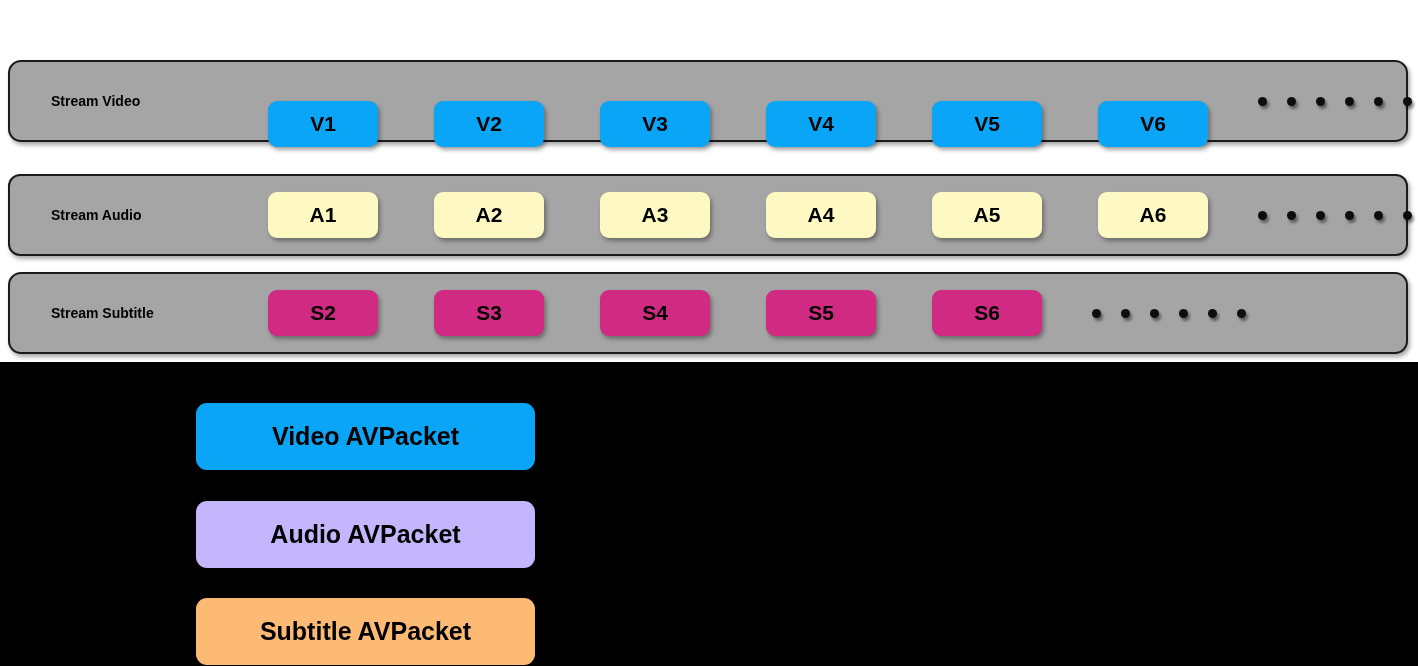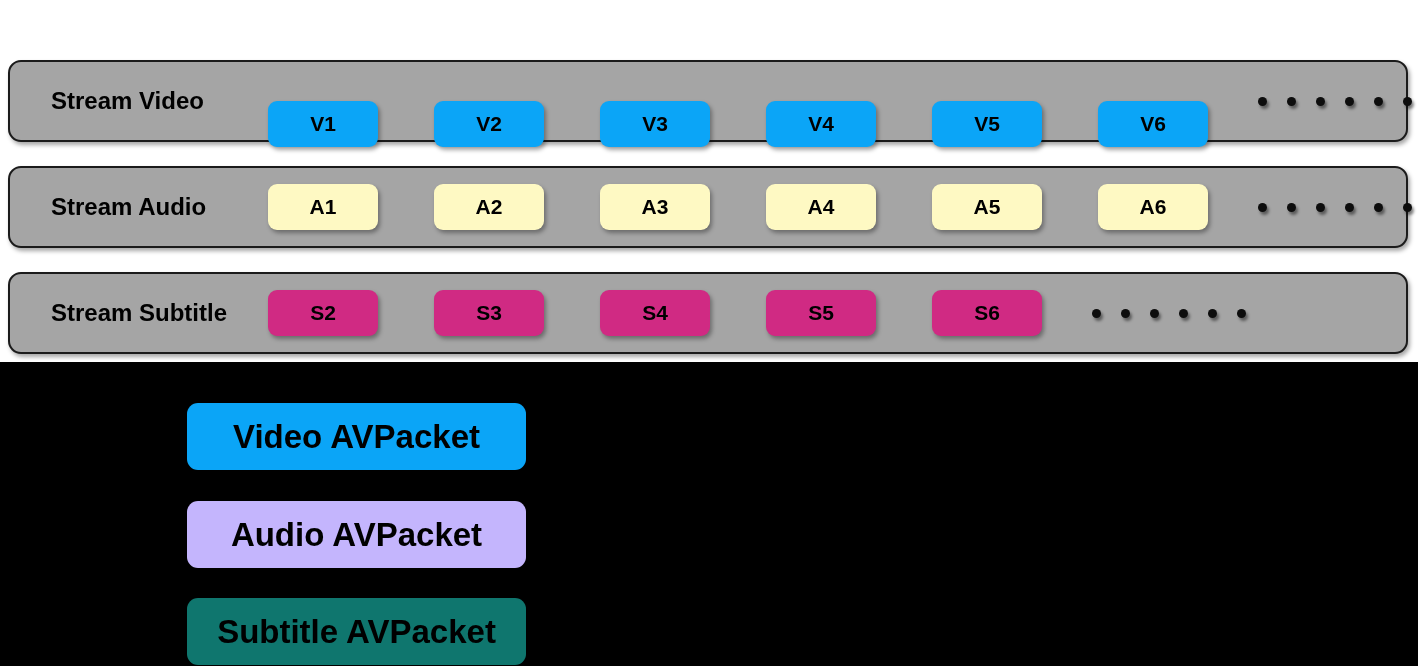--- a/index.html
+++ b/index.html
@@ -42,29 +42,29 @@
     left: 8px;
     width: 1400px;
     height: 82px;
     box-sizing: border-box;
     background: #a5a5a5;
     border: 2px solid #1b1b1b;
     border-radius: 13px;
     box-shadow: 2px 3px 4px rgba(0,0,0,0.35);
   }
   #stream-row-video    { top: 60px;  }
-  #stream-row-audio    { top: 166px; }
+  #stream-row-audio    { top: 174px; border-radius: 12px; }
   #stream-row-subtitle { top: 272px; }
 
   .stream-label {
     position: absolute;
     left: 41px;
     top: 50%;
     transform: translateY(-50%);
-    font-size: 24px;
+    font-size: 14px;
     font-weight: bold;
     color: #000000;
     white-space: nowrap;
   }
 
   .packets {
     position: absolute;
     left: 258px;
     top: 50%;
     transform: translateY(-50%);
@@ -110,35 +110,35 @@
     position: absolute;
     left: 0;
     top: 362px;
     width: 1418px;
     height: 304px;
     background: #000000;
   }
 
   .legend-item {
     position: absolute;
-    left: 187px;
+    left: 196px;
     width: 339px;
     height: 67px;
     border-radius: 11px;
     display: flex;
     align-items: center;
     justify-content: center;
-    font-size: 33px;
+    font-size: 25px;
     font-weight: bold;
     color: #000000;
     box-sizing: border-box;
   }
   .legend-item.video    { background: #0ba5f7; }
   .legend-item.audio    { background: #c4b5fd; }
-  .legend-item.subtitle { background: #0f766e; }
+  .legend-item.subtitle { background: #fdba74; }
 
   #legend-video    { top: 41px;  }
   #legend-audio    { top: 139px; }
   #legend-subtitle { top: 236px; }
 </style>
 </head>
 <body>
 
 <div id="diagram-title">Format =  MPEGTS</div>
 

